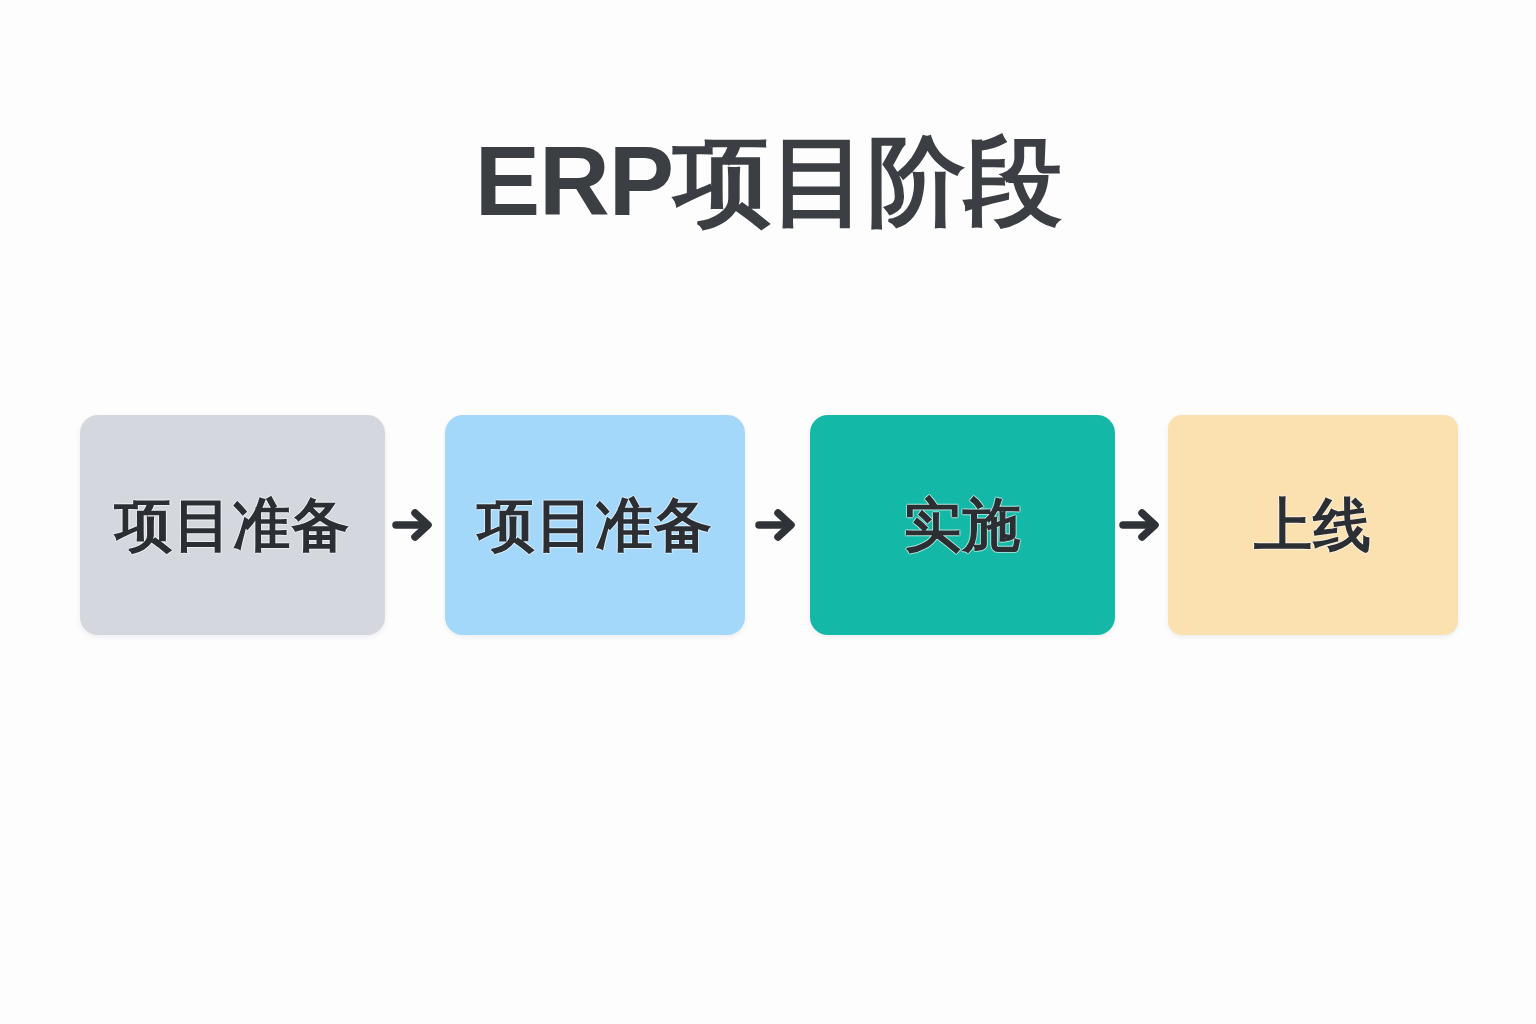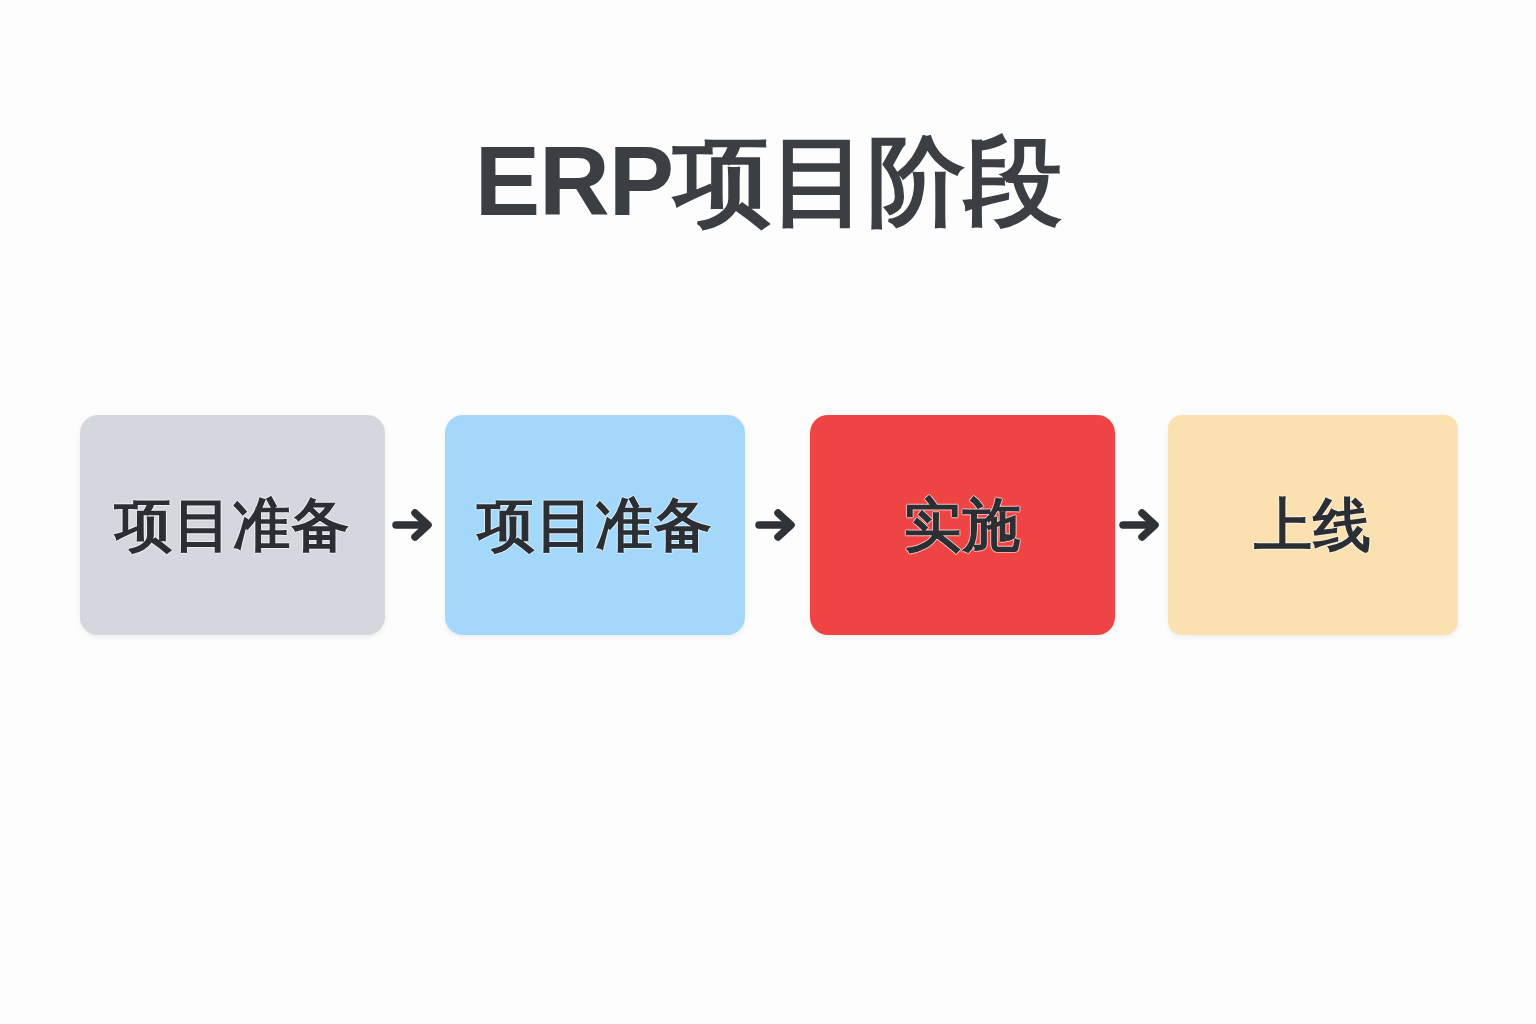--- a/index.html
+++ b/index.html
@@ -123,21 +123,21 @@
 
     <div class="gap-65 flow-arrow">
       <svg width="46" height="40" viewBox="0 0 46 40" aria-hidden="true">
         <g fill="none" stroke="#2f3337" stroke-width="7.5" stroke-linecap="round" stroke-linejoin="round">
           <line x1="4" y1="20" x2="34" y2="20"></line>
           <polyline points="23,8 36,20 23,32"></polyline>
         </g>
       </svg>
     </div>
 
-    <div class="stage-box box-w-305" style="background:#ef4444;">
+    <div class="stage-box box-w-305" style="background:#14b8a6;">
       <span class="stage-label">实施</span>
     </div>
 
     <div class="gap-53 flow-arrow">
       <svg width="46" height="40" viewBox="0 0 46 40" aria-hidden="true">
         <g fill="none" stroke="#2f3337" stroke-width="7.5" stroke-linecap="round" stroke-linejoin="round">
           <line x1="4" y1="20" x2="34" y2="20"></line>
           <polyline points="23,8 36,20 23,32"></polyline>
         </g>
       </svg>

